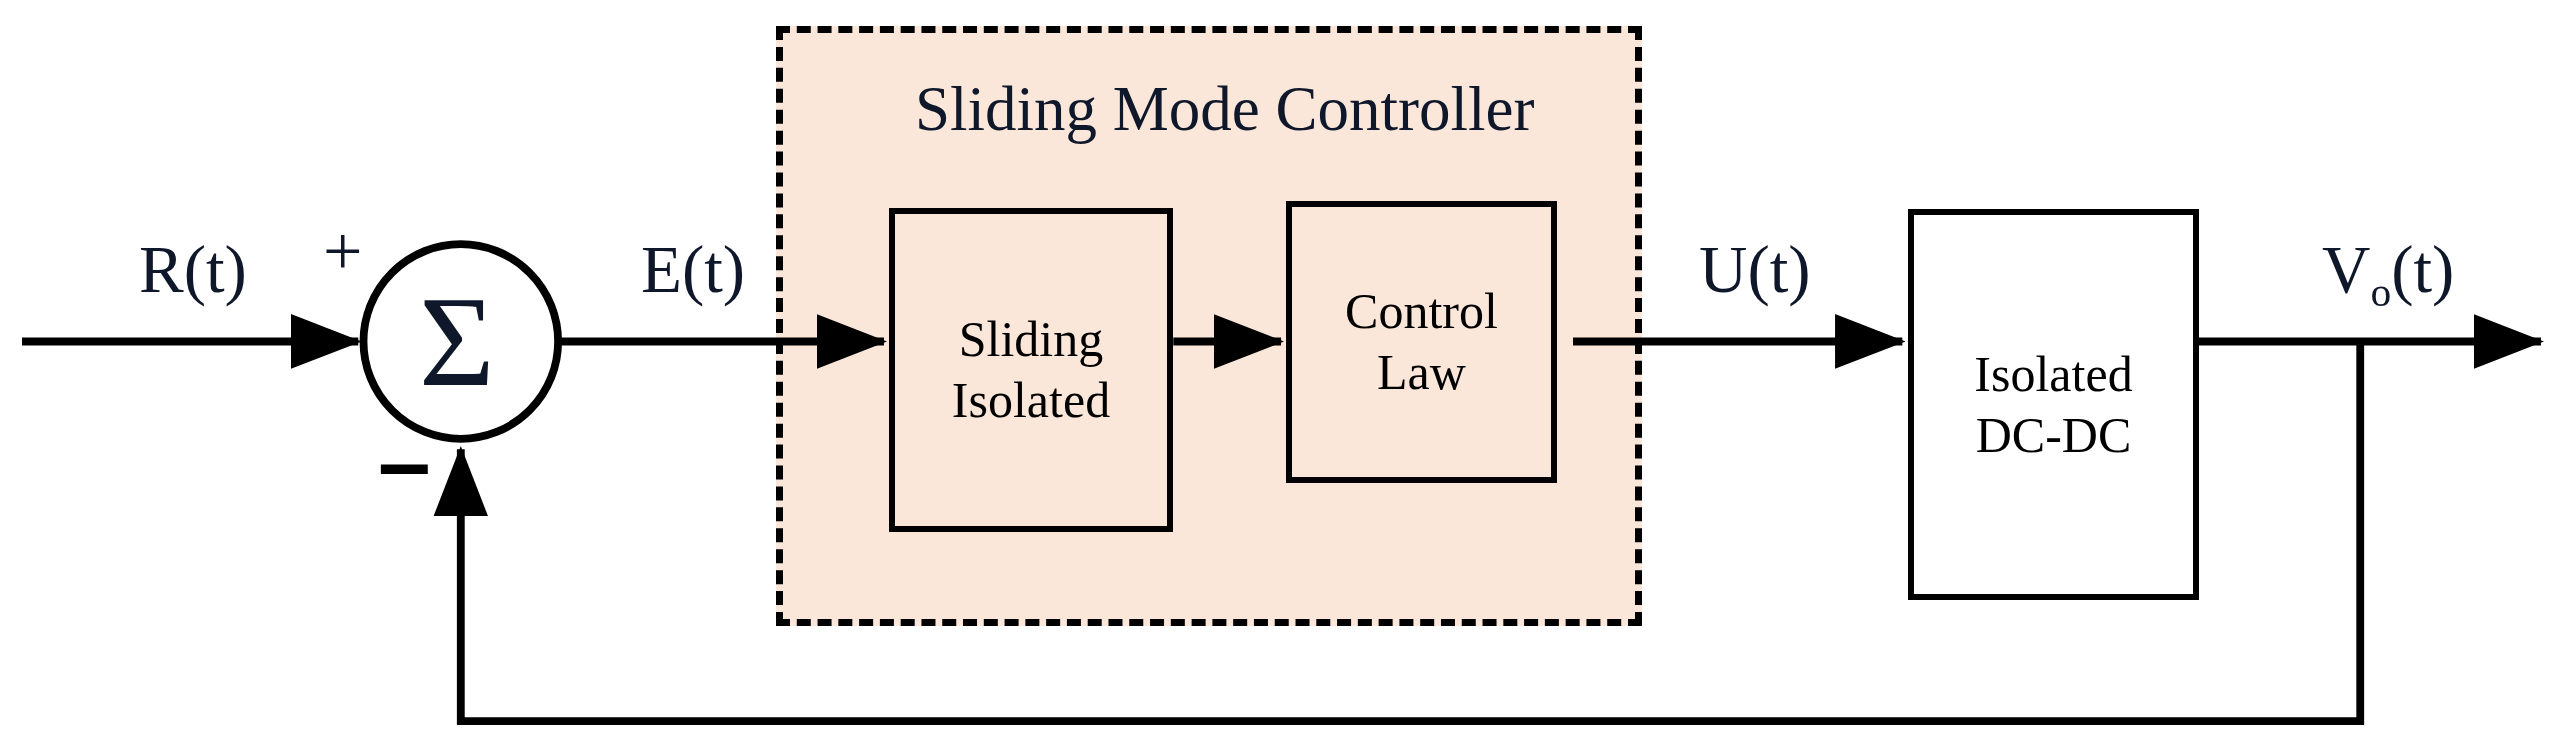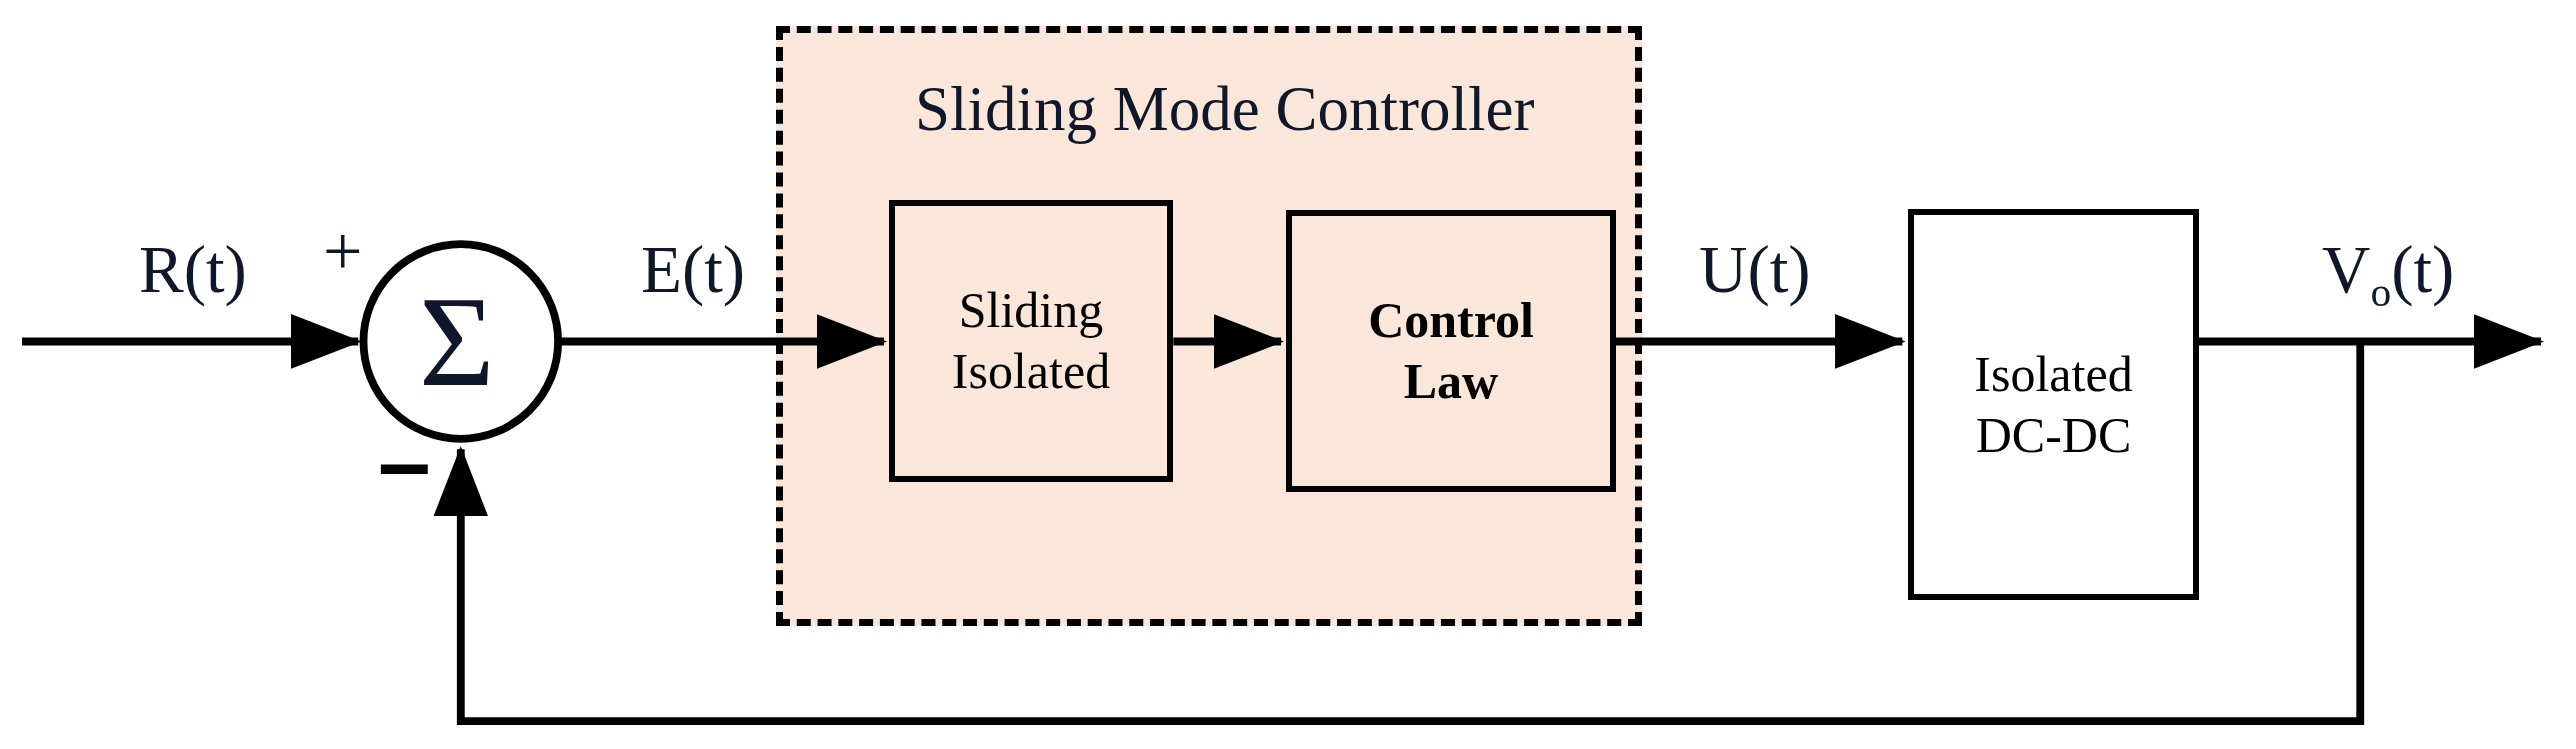--- a/index.html
+++ b/index.html
@@ -105,28 +105,28 @@
   <div class="label signal-label" style="left:641px; top:236px;">E(t)</div>
 
   <div class="label signal-label" style="left:1699px; top:236px;text-align:center;">U(t)</div>
 
   <div class="label signal-label" style="left:2322px; top:236px;">
     <span>V</span><span class="sub">o</span><span>(t)</span>
   </div>
 
   <div class="label smc-title" style="left:915px; top:78px;">Sliding Mode Controller</div>
 
-  <div class="block block-peach" style="left:889px; top:200px; width:284px; height:282px;">
+  <div class="block block-peach" style="left:889px; top:208px; width:284px; height:324px;">
     <span>
       <span>Sliding</span><br>
       <span>Isolated</span>
     </span>
   </div>
 
-  <div class="block block-peach" style="left:1286px; top:210px; width:330px; height:282px;font-weight:bold;">
+  <div class="block block-peach" style="left:1286px; top:201px; width:271px; height:282px;">
     <span>
       <span>Control</span><br>
       <span>Law</span>
     </span>
   </div>
 
   <div class="block block-white" style="left:1908px; top:209px; width:291px; height:391px;">
     <span>
       <span>Isolated</span><br>
       <span>DC-DC</span><br>

